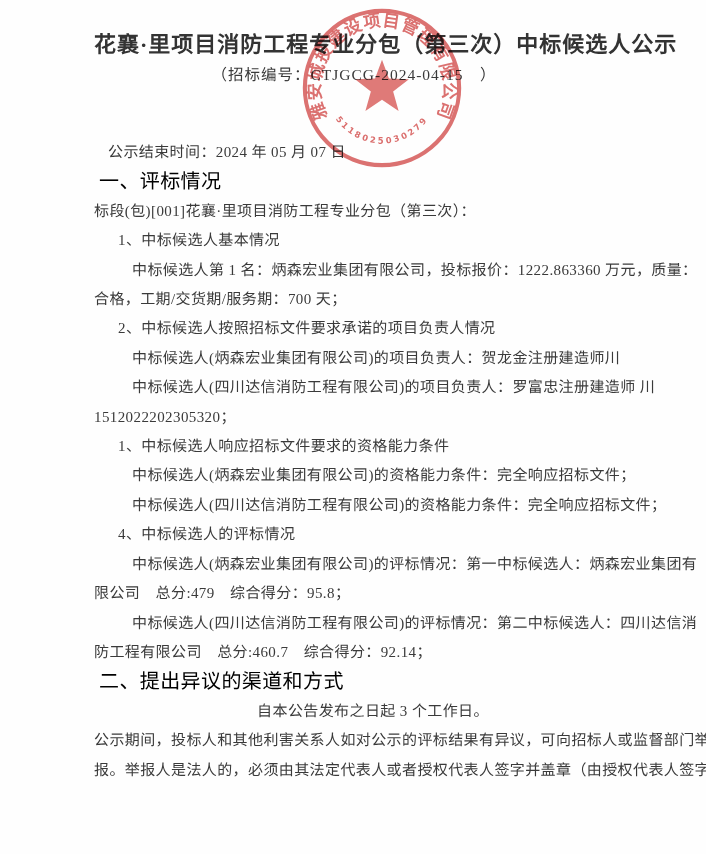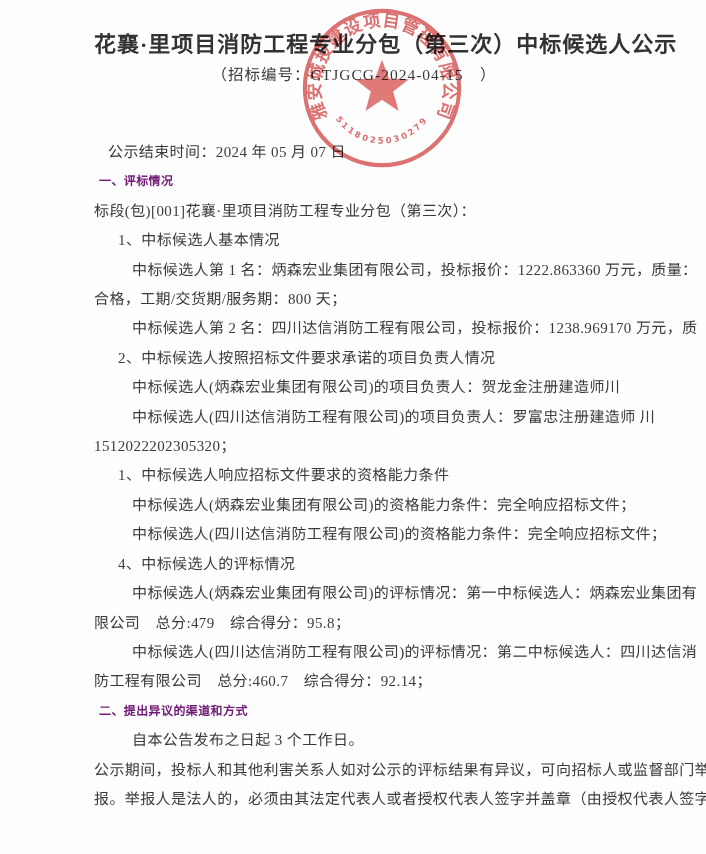--- a/index.html
+++ b/index.html
@@ -34,27 +34,27 @@
     color: #333;
   }
   .t2 {
     text-align: center;
     font-size: 15.5px;
     line-height: 30px;
     letter-spacing: 1px;
   }
   .meta { padding-left: 14px; margin-top: 48px; }
   .h {
-    font-weight: 700;
-    font-size: 12px;
-    color: #701a75;
+    font-weight: 400;
+    font-size: 20px;
+    color: #000000;
     padding-left: 5px;
   }
   .i1 { padding-left: 24px; }
-  .i2 { padding-left: 38px; }
+  .i2 { padding-left: 38px; text-align: center; }
   .seal {
     position: absolute;
     left: 299px;
     top: 5px;
     width: 166px;
     height: 166px;
     z-index: 2;
     mix-blend-mode: multiply;
     opacity: 0.88;
   }
@@ -82,22 +82,21 @@
   <div class="content">
     <p class="ln t1">花襄·里项目消防工程专业分包（第三次）中标候选人公示</p>
     <p class="ln t2">（招标编号：CTJGCG-2024-04-15　）</p>
 
     <p class="ln meta">公示结束时间：2024 年 05 月 07 日</p>
 
     <p class="ln h">一、评标情况</p>
     <p class="ln">标段(包)[001]花襄·里项目消防工程专业分包（第三次）：</p>
     <p class="ln i1">1、中标候选人基本情况</p>
     <p class="ln i2">中标候选人第 1 名：炳森宏业集团有限公司，投标报价：1222.863360 万元，质量：</p>
-    <p class="ln">合格，工期/交货期/服务期：800 天；</p>
-    <p class="ln i2">中标候选人第 2 名：四川达信消防工程有限公司，投标报价：1238.969170 万元，质</p>
+    <p class="ln">合格，工期/交货期/服务期：700 天；</p>
     <p class="ln i1">2、中标候选人按照招标文件要求承诺的项目负责人情况</p>
     <p class="ln i2">中标候选人(炳森宏业集团有限公司)的项目负责人：贺龙金注册建造师川</p>
     <p class="ln i2">中标候选人(四川达信消防工程有限公司)的项目负责人：罗富忠注册建造师 川</p>
     <p class="ln">1512022202305320；</p>
     <p class="ln i1">1、中标候选人响应招标文件要求的资格能力条件</p>
     <p class="ln i2">中标候选人(炳森宏业集团有限公司)的资格能力条件：完全响应招标文件；</p>
     <p class="ln i2">中标候选人(四川达信消防工程有限公司)的资格能力条件：完全响应招标文件；</p>
     <p class="ln i1">4、中标候选人的评标情况</p>
     <p class="ln i2">中标候选人(炳森宏业集团有限公司)的评标情况：第一中标候选人：炳森宏业集团有</p>
     <p class="ln">限公司　总分:479　综合得分：95.8；</p>

